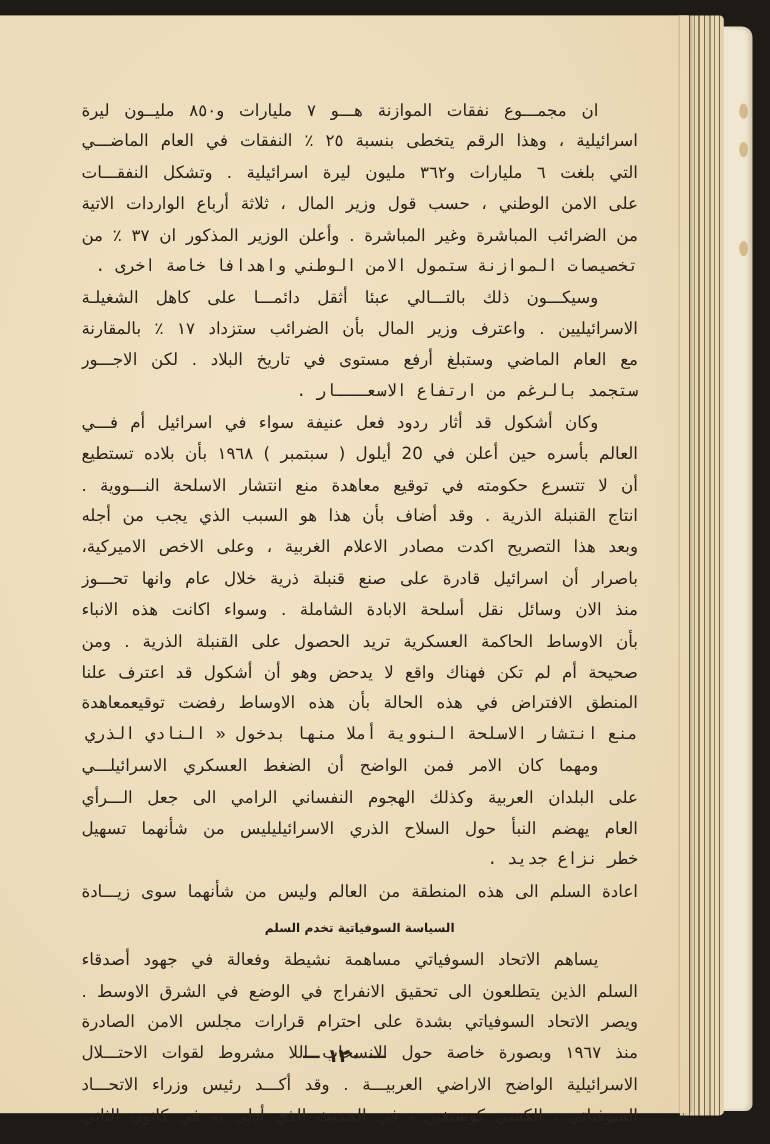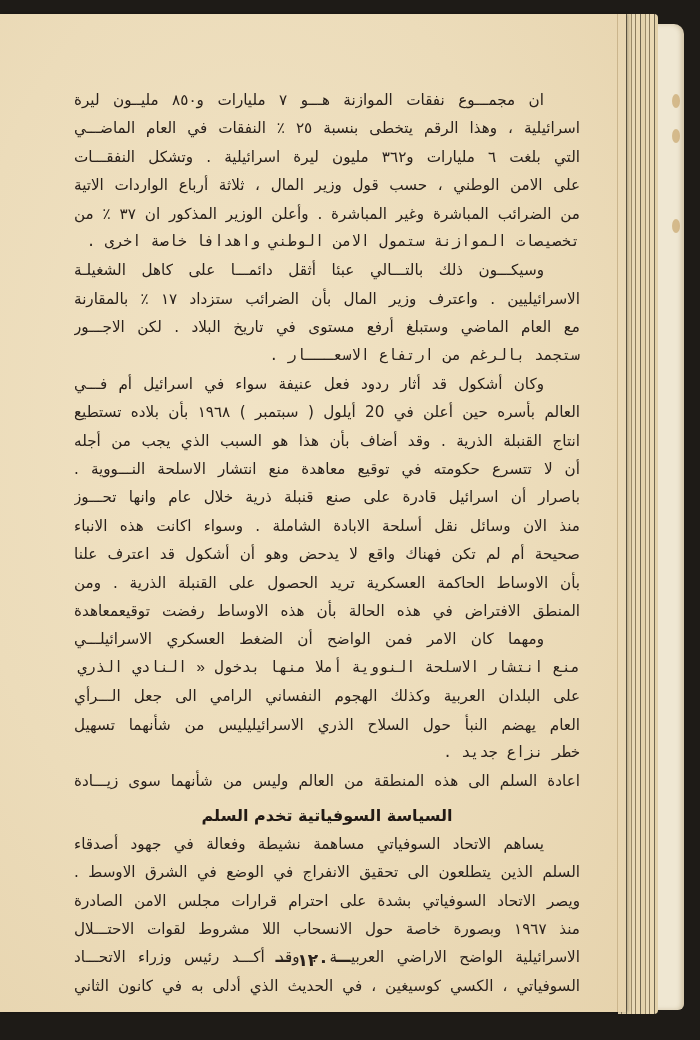--- a/index.html
+++ b/index.html
@@ -90,21 +90,21 @@
       padding-right: 36px;
     }
     .line.last {
       text-align-last: right;
       font-family: Liberation Mono, monospace;
     }
     .heading {
       display: block;
       text-align: center;
       font-weight: bold;
-      font-size: 16px;
+      font-size: 11px;
       height: 34px;
       line-height: 40px;
       color: #221a14;
     }
     .page-number {
       position: absolute;
       left: 0;
       width: 626px;
       top: 936px;
       text-align: center;
@@ -137,30 +137,31 @@
     <span class="line">من الضرائب المباشرة وغير المباشرة . وأعلن الوزير المذكور ان ٣٧ ٪ من</span>
     <span class="line last">تخصيصات الموازنة ستمول الامن الوطني واهدافا خاصة اخرى .</span>
 
     <span class="line indent">وسيكـــون ذلك بالتـــالي عبئا أثقل دائمـــا على كاهل الشغيلـة</span>
     <span class="line">الاسرائيليين . واعترف وزير المال بأن الضرائب ستزداد ١٧ ٪ بالمقارنة</span>
     <span class="line">مع العام الماضي وستبلغ أرفع مستوى في تاريخ البلاد . لكن الاجـــور</span>
     <span class="line last">ستجمد بالرغم من ارتفاع الاسعـــار .</span>
 
     <span class="line indent">وكان أشكول قد أثار ردود فعل عنيفة سواء في اسرائيل أم فـــي</span>
     <span class="line">العالم بأسره حين أعلن في 20 أيلول ( سبتمبر ) ١٩٦٨ بأن بلاده تستطيع</span>
+    <span class="line">أن لا تتسرع حكومته في توقيع معاهدة منع انتشار الاسلحة النـــووية .</span>
     <span class="line">انتاج القنبلة الذرية . وقد أضاف بأن هذا هو السبب الذي يجب من أجله</span>
-    <span class="line">أن لا تتسرع حكومته في توقيع معاهدة منع انتشار الاسلحة النـــووية .</span>
+    <span class="line">وبعد هذا التصريح اكدت مصادر الاعلام الغربية ، وعلى الاخص الاميركية،</span>
     <span class="line">باصرار أن اسرائيل قادرة على صنع قنبلة ذرية خلال عام وانها تحـــوز</span>
     <span class="line">منذ الان وسائل نقل أسلحة الابادة الشاملة . وسواء اكانت هذه الانباء</span>
+    <span class="line">بأن الاوساط الحاكمة العسكرية تريد الحصول على القنبلة الذرية . ومن</span>
     <span class="line">صحيحة أم لم تكن فهناك واقع لا يدحض وهو أن أشكول قد اعترف علنا</span>
-    <span class="line">بأن الاوساط الحاكمة العسكرية تريد الحصول على القنبلة الذرية . ومن</span>
     <span class="line">المنطق الافتراض في هذه الحالة بأن هذه الاوساط رفضت توقيعمعاهدة</span>
+    <span class="line last">منع انتشار الاسلحة النووية أملا منها بدخول « النادي الذري » .</span>
+
     <span class="line indent">ومهما كان الامر فمن الواضح أن الضغط العسكري الاسرائيلـــي</span>
-
-    <span class="line last">منع انتشار الاسلحة النووية أملا منها بدخول « النادي الذري » .</span>
     <span class="line">على البلدان العربية وكذلك الهجوم النفساني الرامي الى جعل الـــرأي</span>
     <span class="line">العام يهضم النبأ حول السلاح الذري الاسرائيليليس من شأنهما تسهيل</span>
     <span class="line last">خطر نزاع جديد .</span>
     <span class="line">اعادة السلم الى هذه المنطقة من العالم وليس من شأنهما سوى زيـــادة</span>
 
     <span class="heading">السياسة السوفياتية تخدم السلم</span>
 
     <span class="line indent">يساهم الاتحاد السوفياتي مساهمة نشيطة وفعالة في جهود أصدقاء</span>
     <span class="line">السلم الذين يتطلعون الى تحقيق الانفراج في الوضع في الشرق الاوسط .</span>
     <span class="line">ويصر الاتحاد السوفياتي بشدة على احترام قرارات مجلس الامن الصادرة</span>

